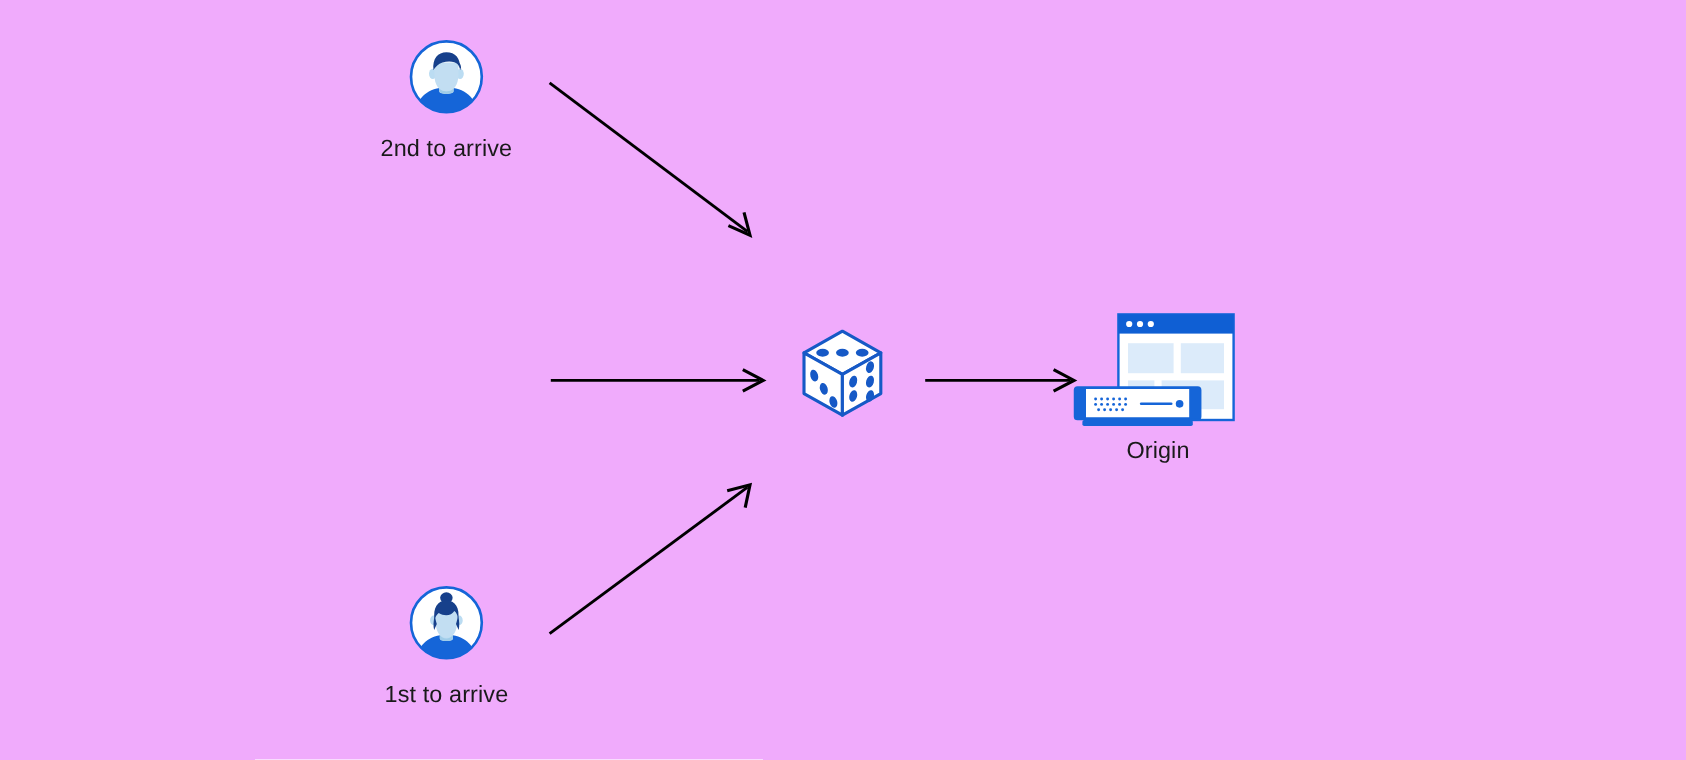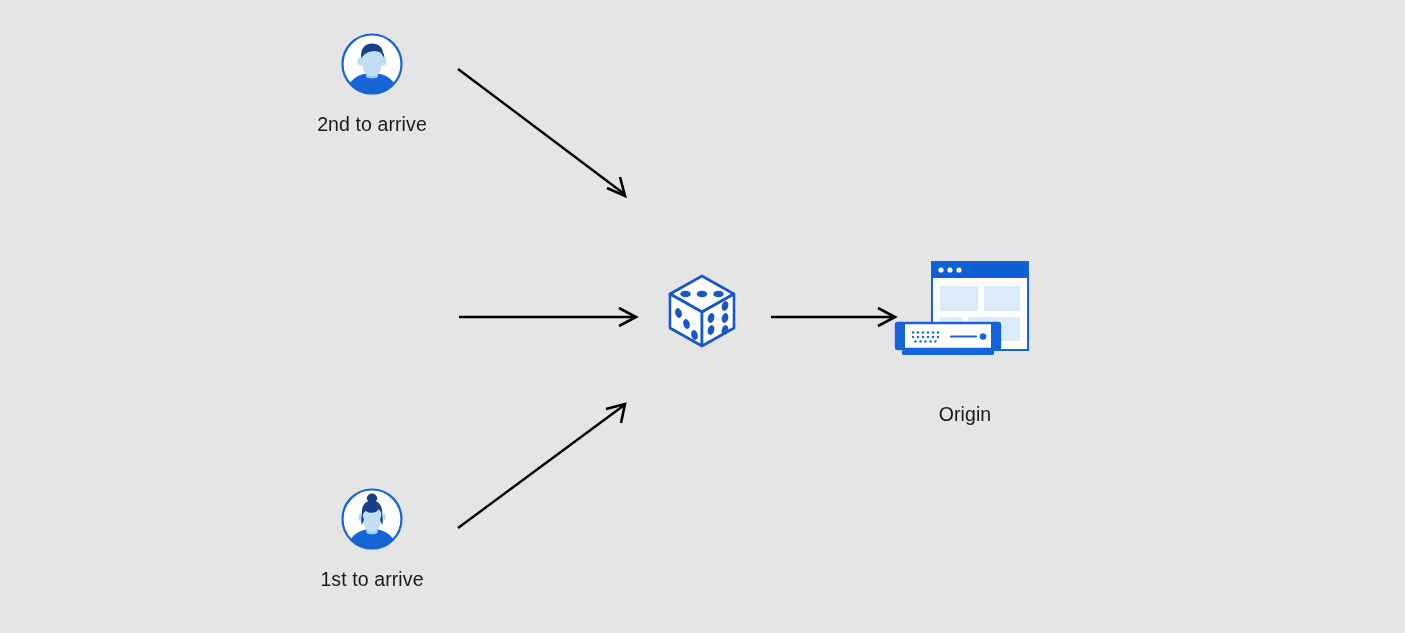--- a/index.html
+++ b/index.html
@@ -11,21 +11,21 @@
     width: 1405px;
     height: 633px;
     font-family: "Liberation Sans", sans-serif;
     -webkit-font-smoothing: antialiased;
     overflow: hidden;
   }
   #stage {
     position: relative;
     width: 1405px;
     height: 633px;
-    background: #e5e5e5;
+    background: #f0abfc;
   }
   .node {
     position: absolute;
   }
   .icon-box {
     position: relative;
   }
   .node-label {
     position: absolute;
     left: 50%;
@@ -210,16 +210,16 @@
           <circle cx="25.5" cy="86.5" r="1.2"></circle>
             <circle cx="30.5" cy="86.5" r="1.2"></circle>
           <circle cx="35.5" cy="86.5" r="1.2"></circle>
             <circle cx="40.5" cy="86.5" r="1.2"></circle>
           <circle cx="45.5" cy="86.5" r="1.2"></circle>
         </g>
         <line x1="61" y1="81.5" x2="86" y2="81.5" stroke="#1565D8" stroke-width="2.2" stroke-linecap="round"></line>
         <circle cx="93" cy="81.5" r="3.2" fill="#1565D8"></circle>
       </g>
     </svg>
-    <div class="node-label" style="top:112px; left:75px;margin-top:38px;">Origin</div>
+    <div class="node-label" style="top:112px; left:75px;">Origin</div>
   </div>
 
 </div>
 
 </body></html>

